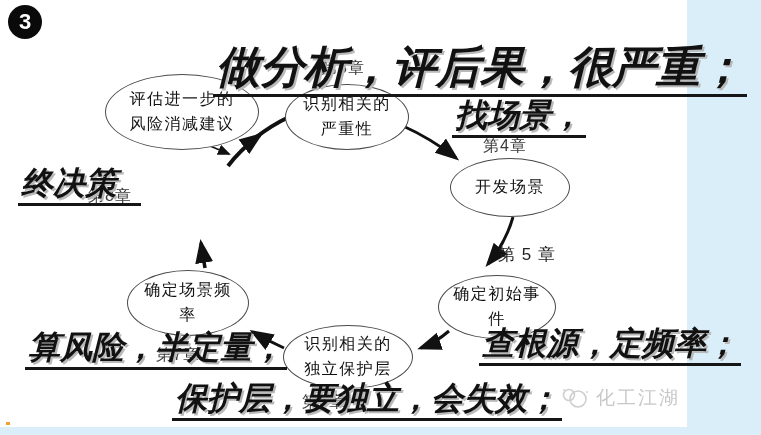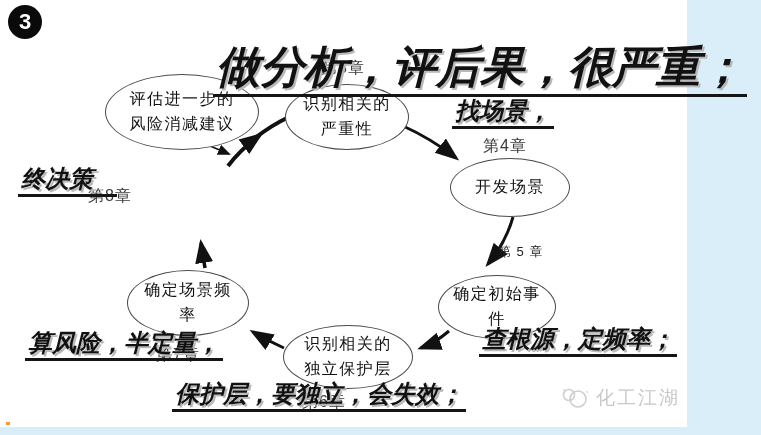--- a/index.html
+++ b/index.html
@@ -26,28 +26,28 @@
     font-style:italic;font-weight:bold;
     color:#111;
     text-shadow:2px 2px 0 #b9b9b9;
     white-space:nowrap;
     border-bottom:3px solid #151515;
     padding:0 3px 2px 3px;
     line-height:1.08;
     z-index:5;
   }
   .f34{font-size:44px;font-family:Liberation Serif, serif;}
-  .f32{font-size:24px;}
+  .f32{font-size:32px;}
   .chap{
     position:absolute;
     font-size:16px;color:#3a3a3a;
     white-space:nowrap;z-index:1;
     letter-spacing:1px;
   }
-  .chap.big{font-size:13px;color:#222;z-index:4;}
+  .chap.big{font-size:17px;color:#222;z-index:4;}
   .node{
     position:absolute;
     background:#fff;
     border:1.5px solid #4a4a4a;
     border-radius:50%;
     display:flex;flex-direction:column;
     align-items:center;justify-content:center;
     text-align:center;
     font-size:16px;letter-spacing:1.5px;line-height:1.55;
     color:#111;

